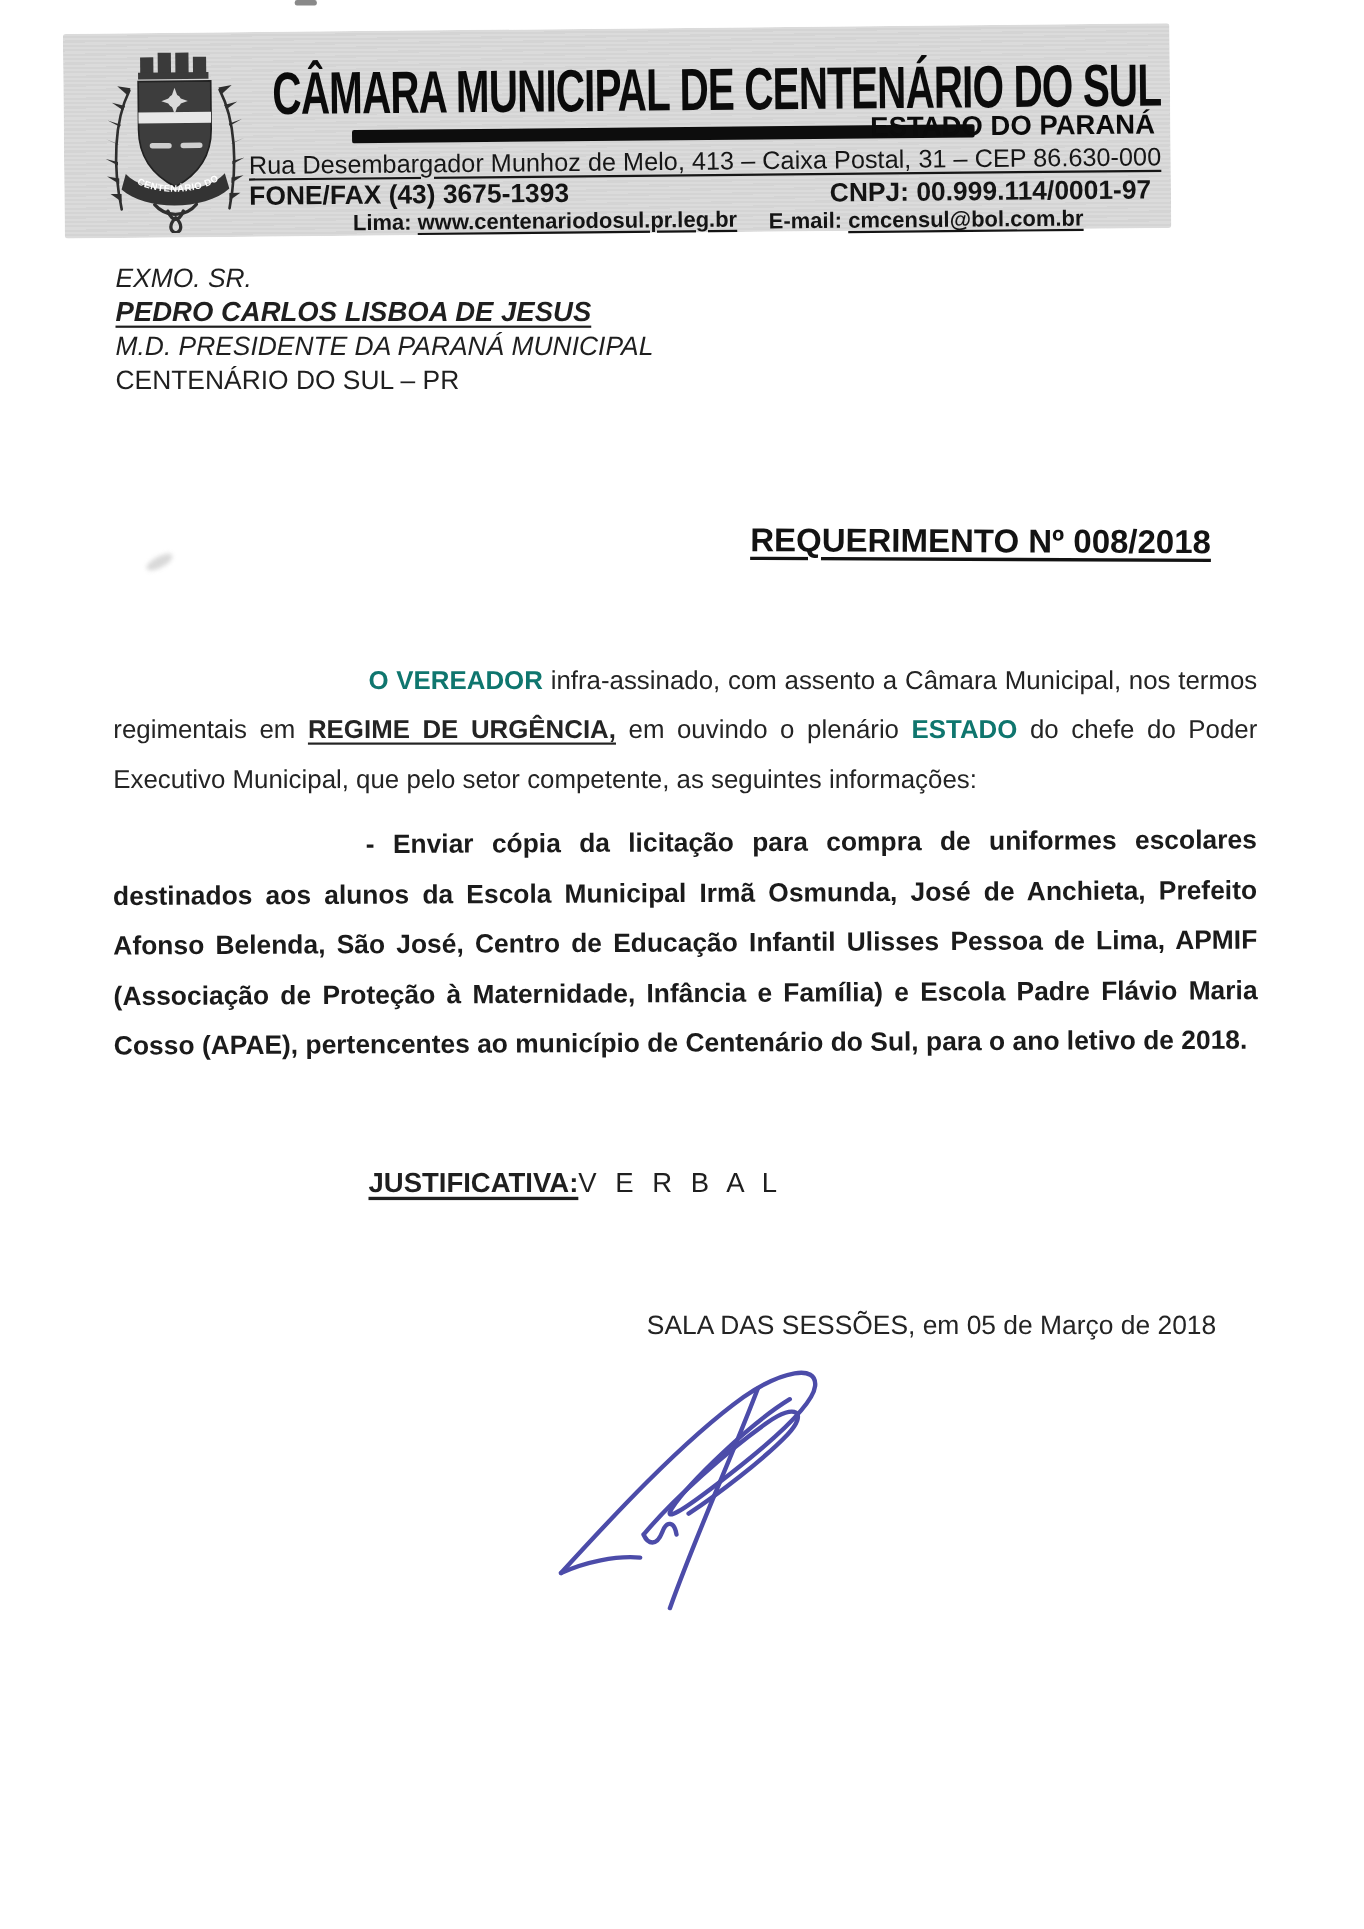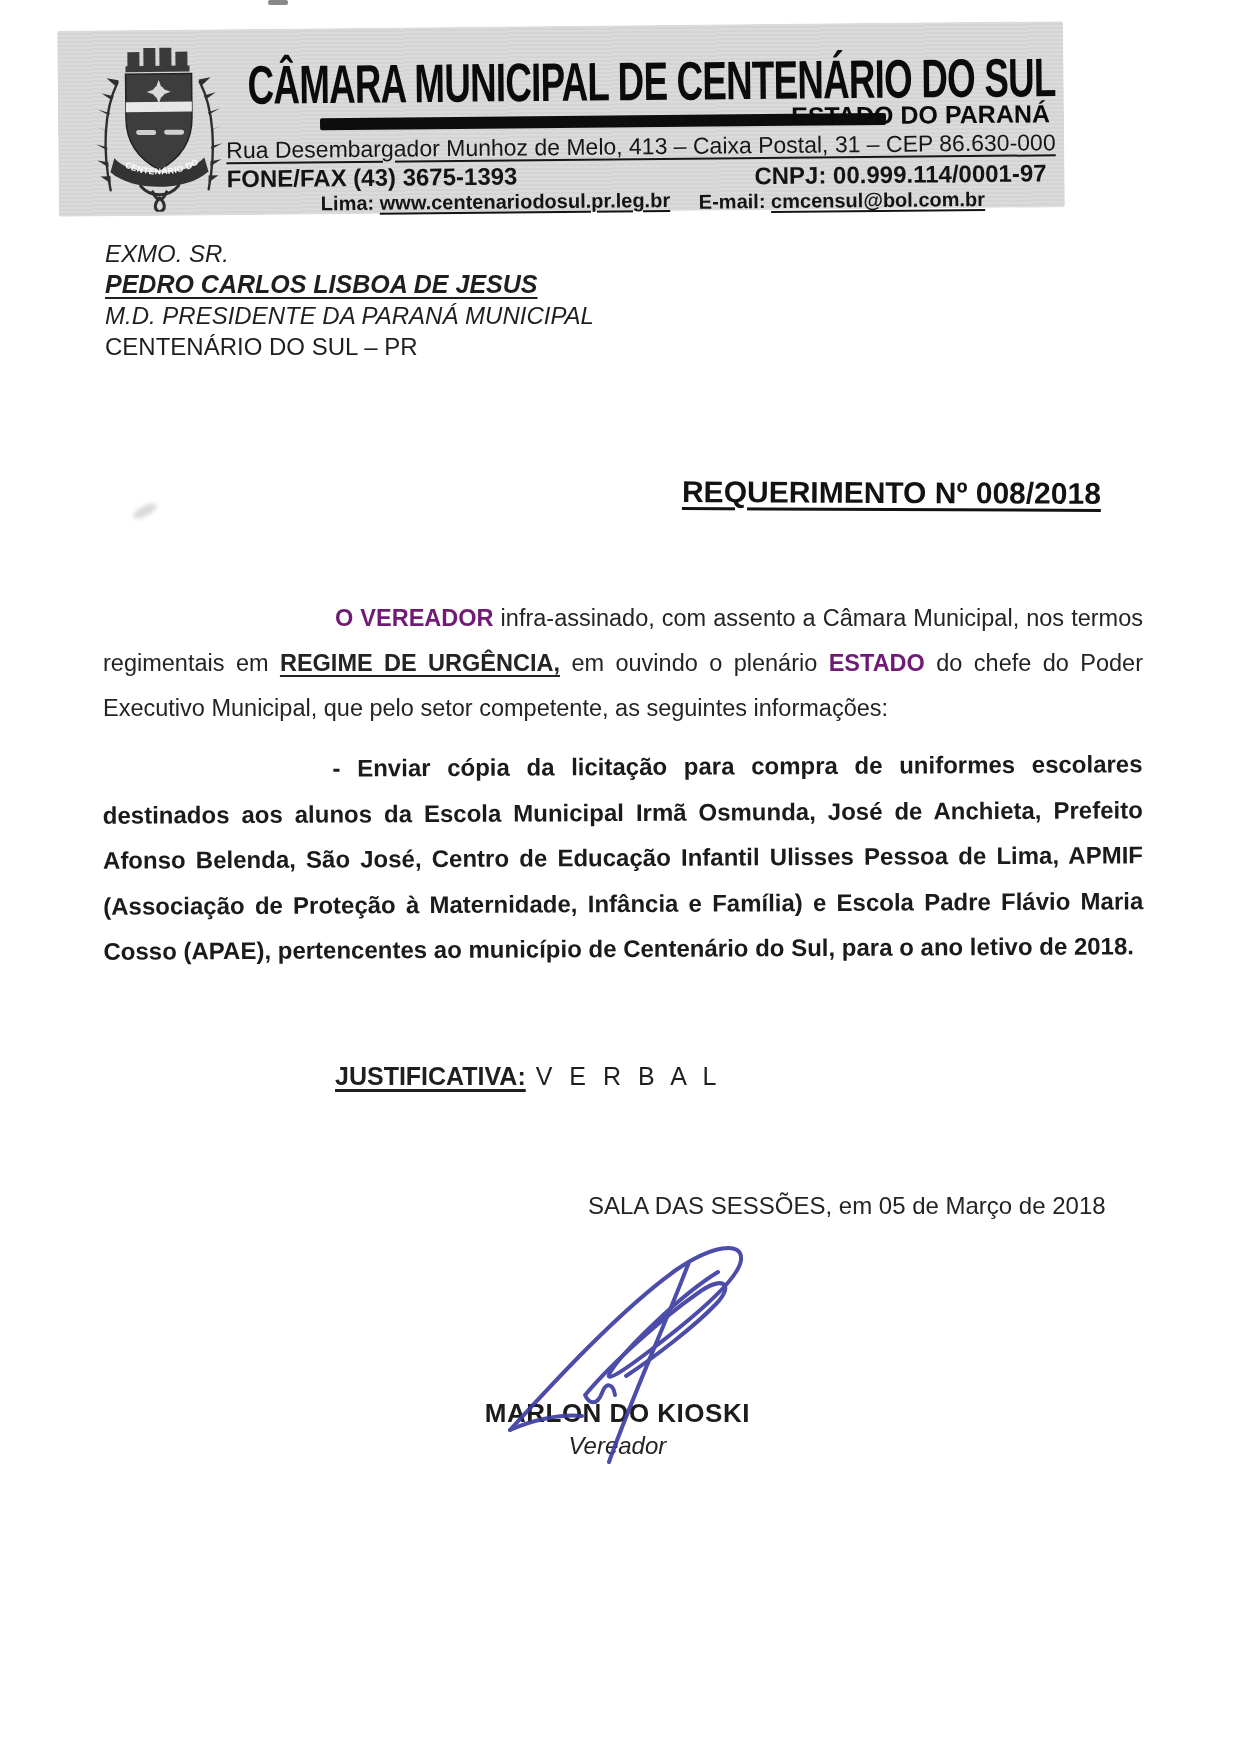--- a/index.html
+++ b/index.html
@@ -139,21 +139,21 @@
     left: 103px; top: 596px;
     width: 1040px;
   }
   .para1 {
     font-size: 23.5px;
     line-height: 45px;
     text-align: justify;
     text-indent: 232px;
     color: #242424;
   }
-  .para1 b { color: #701a75; }
+  .para1 b { color: #0f766e; }
   .b-ul {
     font-weight: 700;
     text-decoration: underline;
     text-decoration-thickness: 2px;
     text-underline-offset: 4px;
   }
   .para2 {
     margin-top: 13px;
     font-size: 24px;
     font-weight: 700;
@@ -171,21 +171,21 @@
     font-size: 25px;
     color: #1f1f1f;
     white-space: nowrap;
   }
   .justif-label {
     font-weight: 800;
     text-decoration: underline;
     text-decoration-thickness: 3px;
     text-underline-offset: 4px;
   }
-  .justif-value { letter-spacing: 5px; margin-left: 10px; }
+  .justif-value { letter-spacing: 5px; }
 
   
   .placedate {
     position: absolute;
     left: 588px; top: 1192px;
     font-size: 24px;
     color: #242424;
     white-space: nowrap;
   }
 
@@ -340,18 +340,14 @@
   <svg class="signature-svg" viewBox="0 0 268 232">
     <g fill="none" stroke="#3d3da2" stroke-width="4" stroke-linecap="round" opacity="0.92">
       <path d="M18 198 C 60 152, 128 78, 184 38 C 219 14, 251 8, 249 28 C 247 46, 206 82, 160 117 C 130 140, 110 153, 119 139 C 134 116, 190 62, 226 40"></path>
       <path d="M94 162 C 120 131, 170 86, 206 61 C 231 43, 243 52, 224 72 C 202 95, 160 127, 134 144"></path>
       <path d="M93 163 C 97 172, 105 174, 110 161 C 114 150, 121 151, 123 163"></path>
       <path d="M197 30 C 176 86, 142 160, 117 230"></path>
       <path d="M18 198 C 40 188, 68 182, 90 184"></path>
     </g>
   </svg>
 
-  <div class="signer">
-    <div class="signer-name">MARLON DO KIOSKI</div>
-    <div class="signer-role">Vereador</div>
-  </div>
 
 </div>
 
 </body></html>

